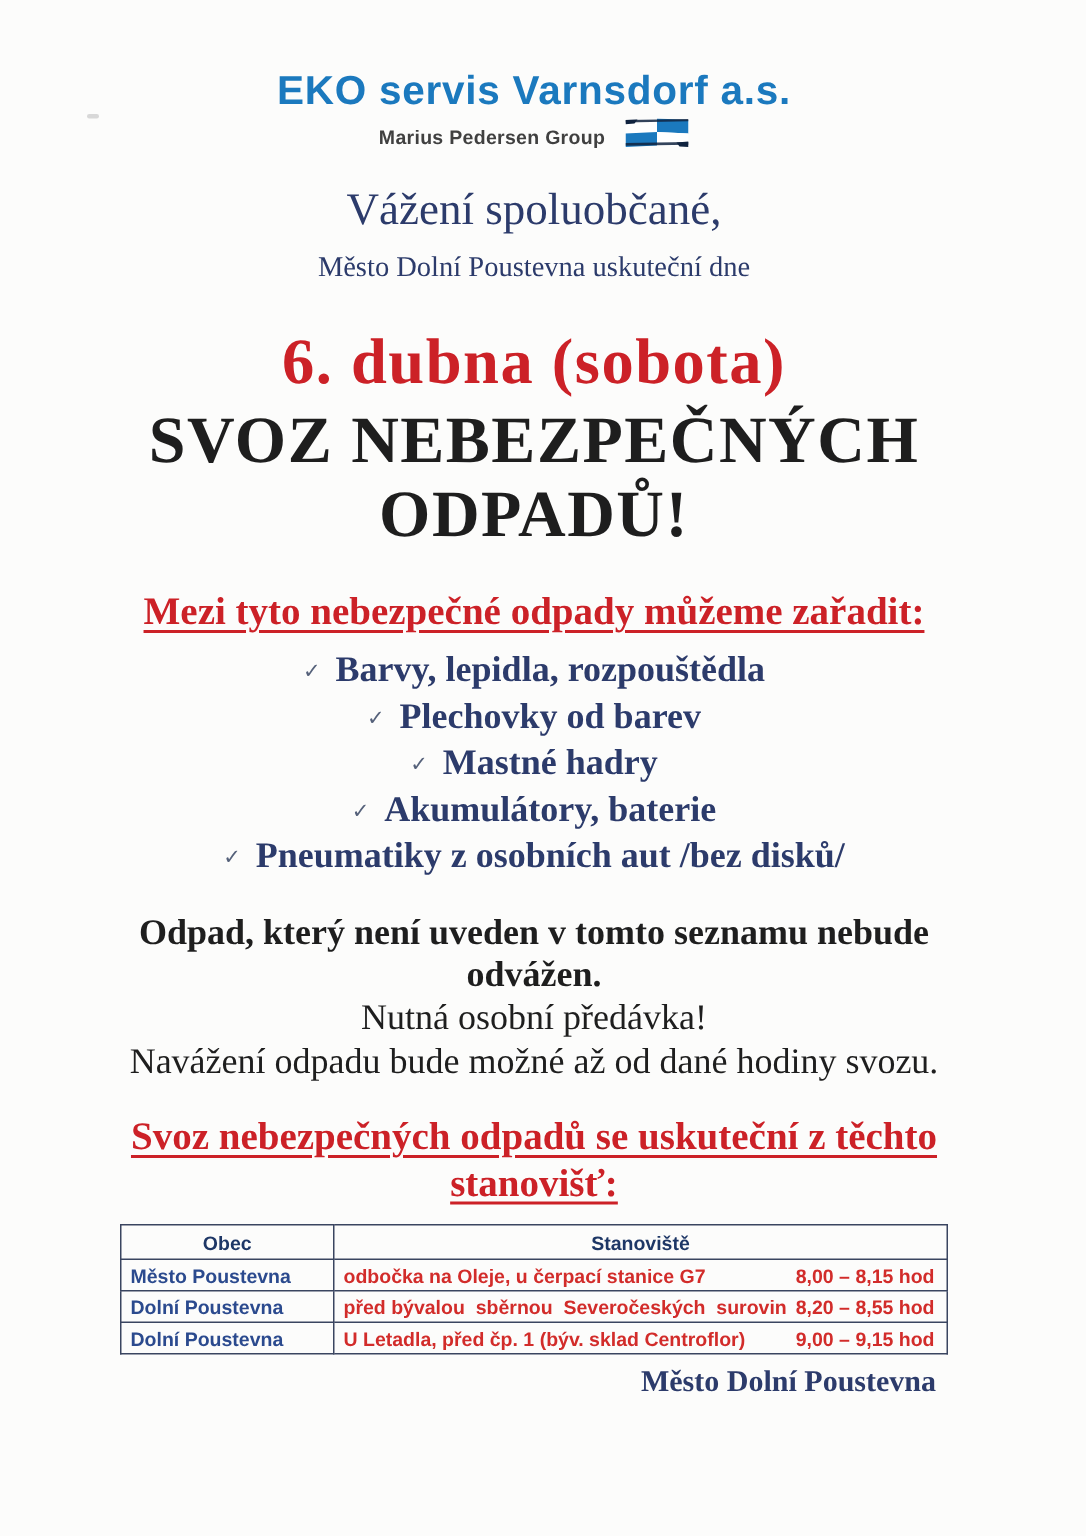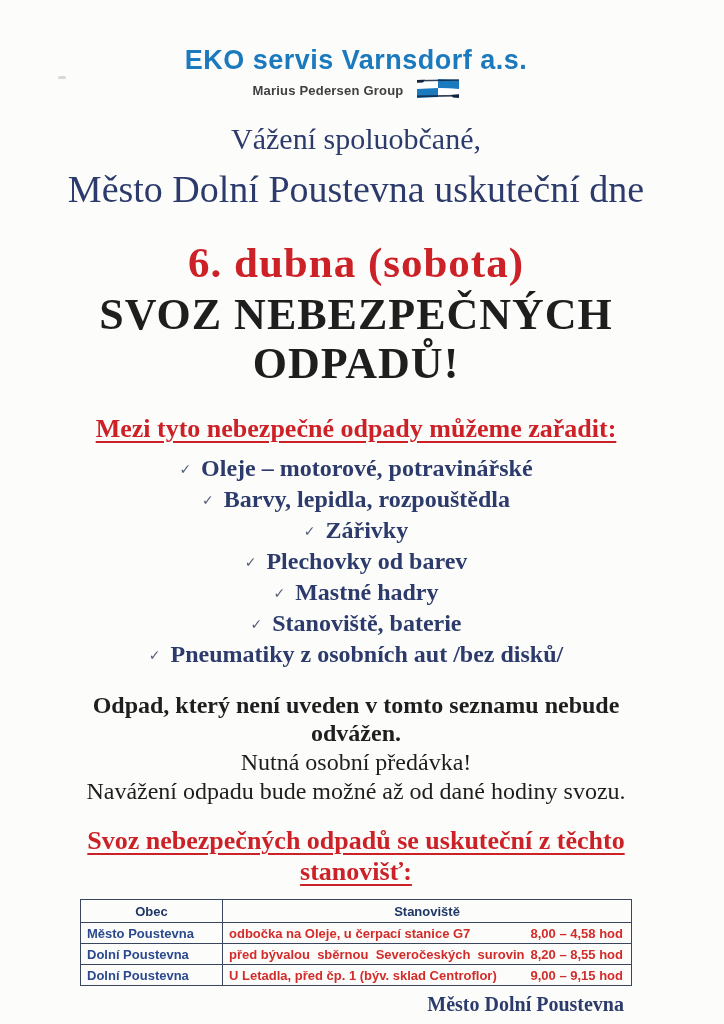--- a/index.html
+++ b/index.html
@@ -27,21 +27,21 @@
     font-family:"Liberation Sans", sans-serif;
     font-weight:bold;font-size:13px;color:#404040;letter-spacing:.2px;
   }
   .flag{display:inline-block;}
 
   
   .salutation{
     margin-top:20px;font-size:30px;color:#2c3b6b;
     text-decoration-thickness:2px;text-underline-offset:5px;
   }
-  .intro-line{margin-top:11px;font-size:38px;color:#2c3b6b;text-align:center;}
+  .intro-line{margin-top:11px;font-size:19px;color:#2c3b6b;text-align:center;}
 
   
   .event-date{margin-top:27px;font-size:43px;font-weight:bold;color:#cc2127;letter-spacing:1px;}
   .main-title{margin-top:4px;font-size:44px;font-weight:bold;color:#1e1e1e;line-height:1.1;letter-spacing:1px;}
 
   
   .list-heading{
     margin-top:26px;font-size:26px;font-weight:bold;color:#cc2127;
     text-decoration:underline;text-decoration-thickness:2px;text-underline-offset:4px;
   }
@@ -122,26 +122,24 @@
 
   <div class="event-date">6. dubna (sobota)</div>
   <div class="main-title">
     <div>SVOZ NEBEZPEČNÝCH</div>
     <div>ODPADŮ!</div>
   </div>
 
   <div class="list-heading">Mezi tyto nebezpečné odpady můžeme zařadit:</div>
 
   <ul class="hazard-list">
-    <li><span class="check">✓</span><span>Oleje – motorové, potravinářské</span></li>
     <li><span class="check">✓</span><span>Barvy, lepidla, rozpouštědla</span></li>
-    <li><span class="check">✓</span><span>Zářivky</span></li>
     <li><span class="check">✓</span><span>Plechovky od barev</span></li>
     <li><span class="check">✓</span><span>Mastné hadry</span></li>
-    <li><span class="check">✓</span><span>Stanoviště, baterie</span></li>
+    <li><span class="check">✓</span><span>Akumulátory, baterie</span></li>
     <li><span class="check">✓</span><span>Pneumatiky z osobních aut /bez disků/</span></li>
   </ul>
 
   <div class="notice-bold">Odpad, který není uveden v tomto seznamu nebude odvážen.</div>
   <div class="notice-line">Nutná osobní předávka!</div>
   <div class="notice-line">Navážení odpadu bude možné až od dané hodiny svozu.</div>
 
   <div class="stations-heading">
     <span>Svoz nebezpečných odpadů se uskuteční z těchto stanovišť:</span>
   </div>
@@ -152,21 +150,21 @@
         <th>Obec</th>
         <th>Stanoviště</th>
       </tr>
     </thead>
     <tbody>
       <tr>
         <td class="obec">Město Poustevna</td>
         <td>
           <div class="cellflex">
             <span class="loc">odbočka na Oleje, u čerpací stanice G7</span>
-            <span class="time">8,00 – 4,58 hod</span>
+            <span class="time">8,00 – 8,15 hod</span>
           </div>
         </td>
       </tr>
       <tr>
         <td class="obec">Dolní Poustevna</td>
         <td>
           <div class="cellflex">
             <span class="loc">před bývalou  sběrnou  Severočeských  surovin</span>
             <span class="time">8,20 – 8,55 hod</span>
           </div>

